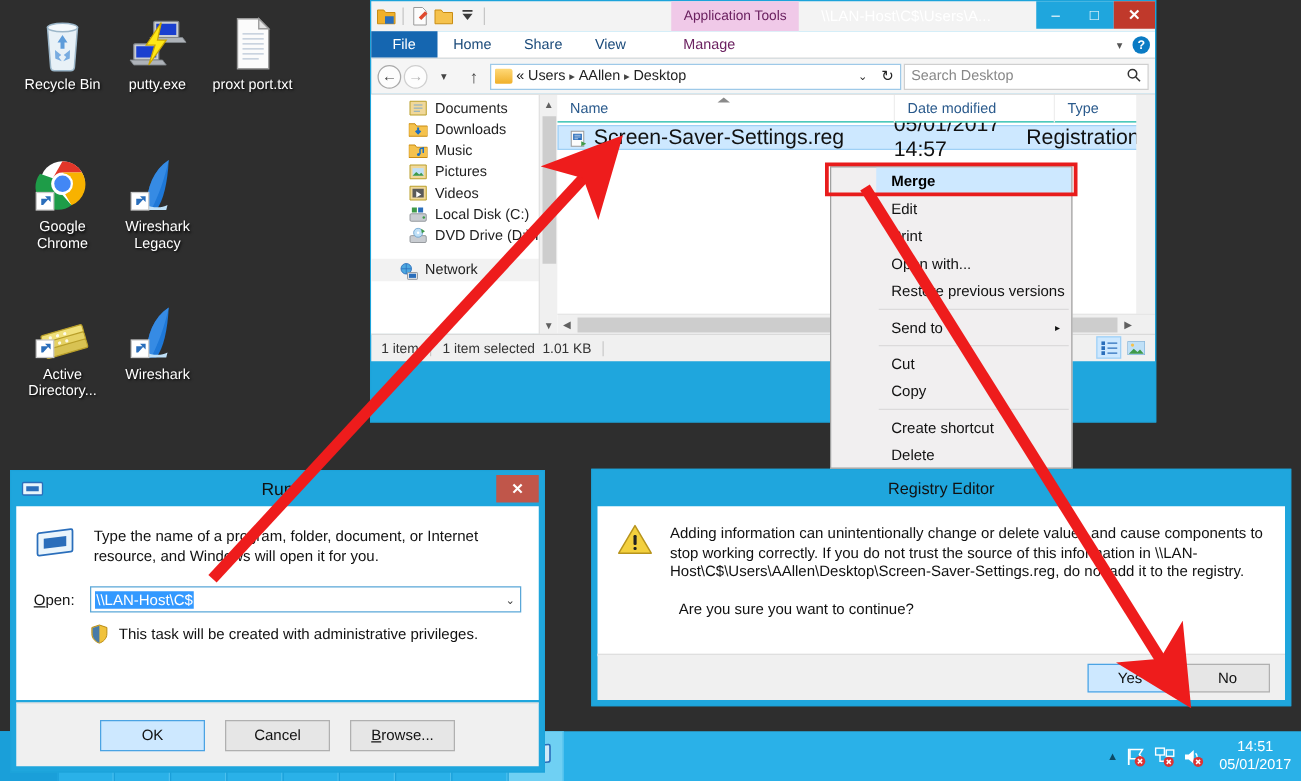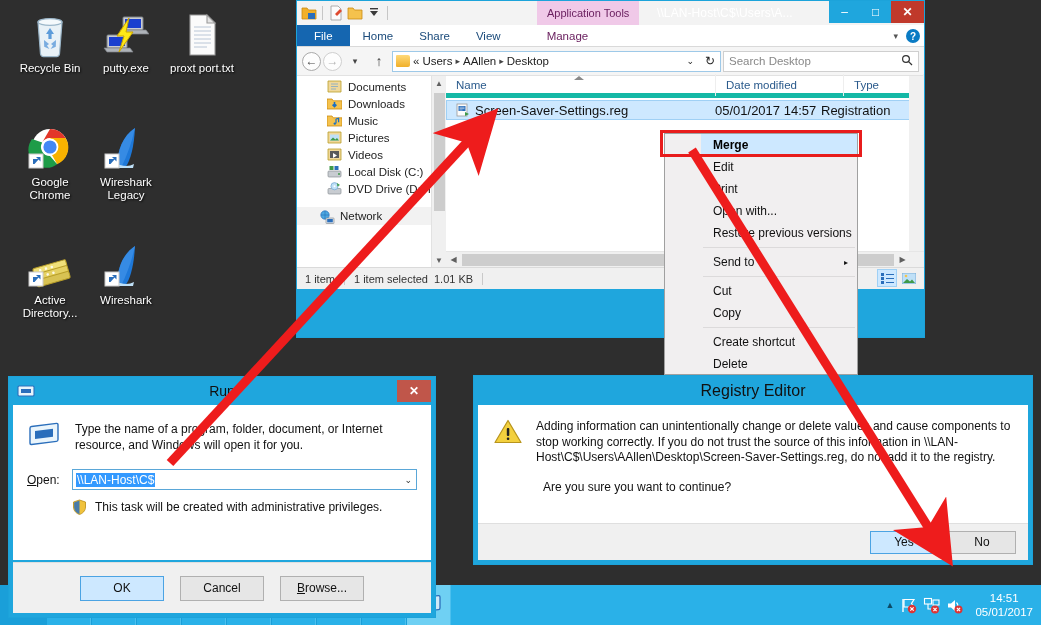--- a/index.html
+++ b/index.html
@@ -88,30 +88,30 @@
   .nav-item.net { padding-left:22px; margin-top:10px; background:#f2f2f2; height:18px; }
   .nv-ico { width:15px; height:13px; position:relative; flex:0 0 auto; }
 
   .nav-scroll { position:absolute; right:0; top:0; width:15px; height:192px; background:#f0f0f0;
                 border-left:1px solid #e2e2e2; display:flex; flex-direction:column; }
   .nsbtn { height:15px; background:#f0f0f0; font-size:8px; color:#606060;
            display:flex; align-items:center; justify-content:center; }
   .nsthumb { background:#cdcdcd; width:11px; margin:0 auto; }
 
   .listpane { flex:1; position:relative; background:#fff; }
-  .colhdr { height:22px; background:#fff; border-bottom:5px solid #14b8a6; display:flex;
+  .colhdr { height:22px; background:#fff; border-bottom:1px solid #14b8a6; display:flex;
             font-size:11.5px; color:#2a5a8c; align-items:center; position:relative; }
   .colhdr .col { height:22px; display:flex; align-items:center; padding-left:10px; border-right:1px solid #eee;}
   .colhdr .col.name { width:270px; position:relative; }
   .colhdr .col.date { width:128px; }
   .colhdr .col.type { width:80px; }
   .sort-tri { position:absolute; left:128px; top:2px; width:0;height:0;
               border-left:5px solid transparent;border-right:5px solid transparent;border-bottom:4px solid #8a8a8a;}
 
-  .filerow { height:20px; display:flex; align-items:center; font-size:13px; color:#111;
+  .filerow { height:20px; display:flex; align-items:center; font-size:17px; color:#111;
              background:#cde8ff; border:1px solid #9fd0f5; margin-top:2px; }
   .filerow .c-name { width:268px; display:flex; align-items:center; gap:5px; padding-left:9px;}
   .filerow .c-date { width:106px; color:#111;}
   .filerow .c-type { width:88px; color:#111;}
   .reg-ico { width:14px;height:14px;position:relative; }
 
   .list-vscroll { position:absolute; right:0; top:0; width:15px; height:192px; background:#f0f0f0; }
   .hscroll { position:absolute; left:0; bottom:0; height:16px; width:100%; background:#f0f0f0;
              display:flex; align-items:center; border-top:1px solid #e6e6e6;}
   .hsbtn { width:15px;height:16px; font-size:8px;color:#606060;display:flex;align-items:center;justify-content:center;}
@@ -162,21 +162,21 @@
   .run-foot { position:absolute; left:4px; right:4px; bottom:4px; height:51px; background:#f0f0f0;
               border-top:1px solid #dfdfdf; display:flex; align-items:center; justify-content:center; gap:16px; }
   .btn { height:25px; min-width:84px; border:1px solid #b0b0b0; background:#e6e6e6; font-size:12px; color:#111;
          display:flex; align-items:center; justify-content:center; }
   .btn.default { background:#cde8ff; border-color:#4ba3e3; }
 
   
   #regdlg { position:absolute; left:473px; top:375px; width:560px; height:190px;
             background:#1fa6dd; border:1px solid #1ca3da; z-index:35; }
   .reg-tb { height:29px; display:flex; align-items:center; justify-content:center;
-            color:#111; font-size:16px; }
+            color:#111; font-size:13px; }
   .reg-body { position:absolute; left:4px; right:4px; top:29px; height:120px; background:#fff;
               display:flex; gap:14px; padding:14px 16px 0 16px; }
   .warn-ico { width:28px;height:25px; flex:0 0 auto; position:relative; }
   .reg-text { font-size:12px; color:#111; line-height:15.5px; }
   .reg-q { margin-top:14px; padding-left:7px; }
   .reg-foot { position:absolute; left:4px; right:4px; bottom:4px; height:37px; background:#f0f0f0;
               border-top:1px solid #dfdfdf; display:flex; align-items:center; justify-content:flex-end;
               gap:10px; padding-right:12px; }
   .btn.sm { min-width:68px; height:23px; }
 

